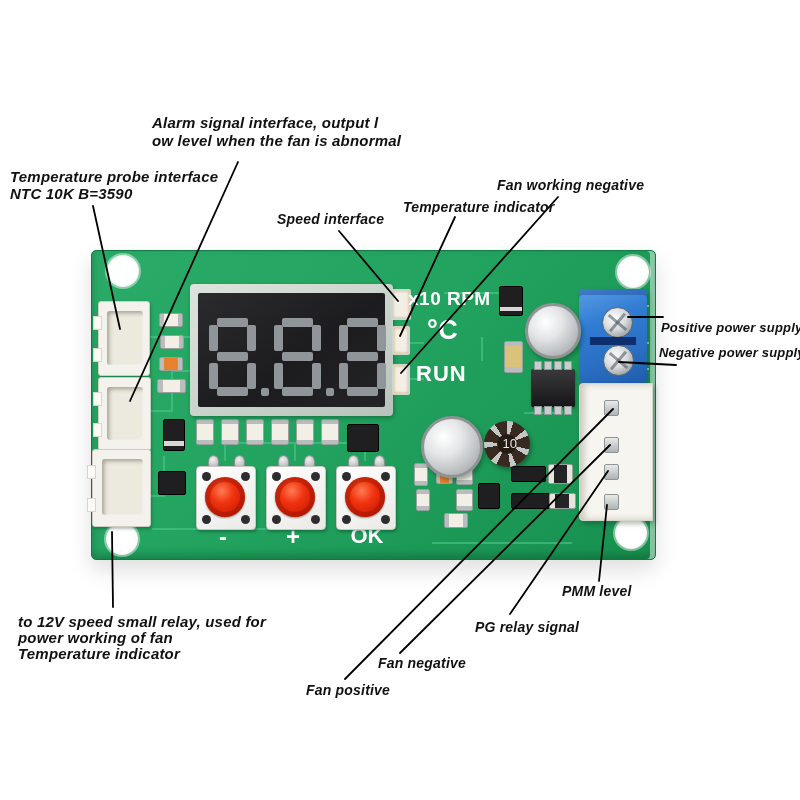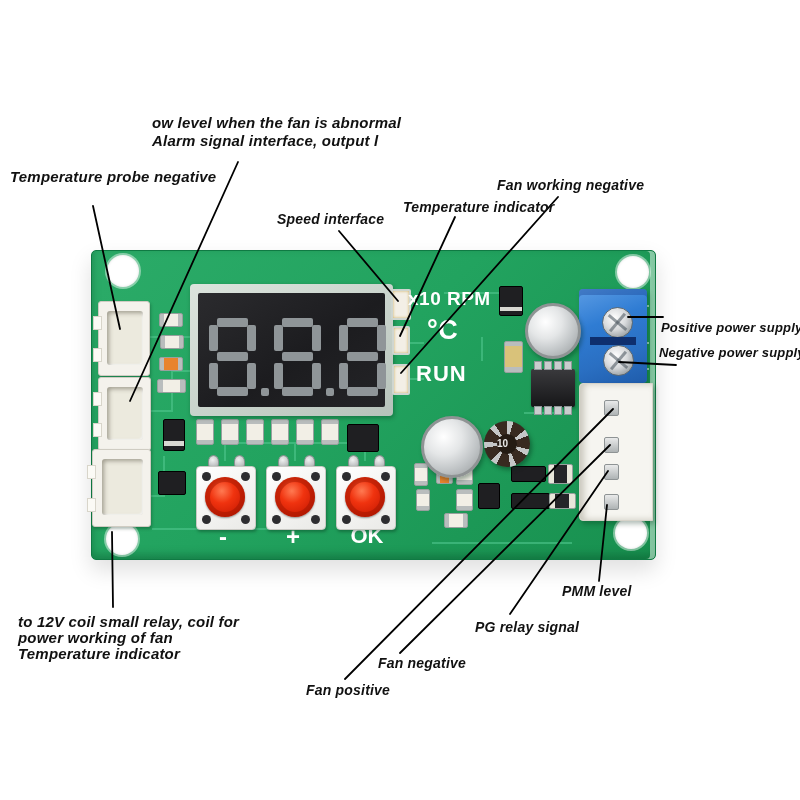--- a/index.html
+++ b/index.html
@@ -97,21 +97,21 @@
         border:1px solid #8e9394;border-radius:2px;}
 
   
   .ecap{position:absolute;border-radius:50%;z-index:5;border:3px solid #8f9394;
         background:radial-gradient(circle at 35% 32%,#ffffff 0%,#e4e6e7 35%,#bfc3c5 65%,#939899 100%);
         box-shadow:2px 3px 4px rgba(0,40,20,.35);}
   .toroid{position:absolute;width:46px;height:46px;border-radius:50%;z-index:5;
         background:repeating-conic-gradient(#c5c7c7 0deg 16deg,#382a20 16deg 52deg);
         box-shadow:2px 3px 4px rgba(0,40,20,.4);}
   .toroid .hole2{position:absolute;left:13px;top:13px;width:20px;height:20px;border-radius:50%;
-        background:#241b13;color:#e8e8e6;font-size:10px;font-weight:bold;text-align:left;line-height:20px;}
+        background:#241b13;color:#e8e8e6;font-size:13px;font-weight:normal;text-align:right;line-height:20px;}
   .soic{position:absolute;left:439px;top:118px;width:44px;height:38px;background:linear-gradient(#3a3a3d,#161618);
         border-radius:2px;z-index:5;box-shadow:1px 2px 3px rgba(0,40,20,.35);}
   .leg{position:absolute;width:6px;height:7px;background:#c9cdce;border:1px solid #90989a;}
 
   
   .c{position:absolute;border-radius:2px;z-index:3;}
   .smdw{background:linear-gradient(90deg,#b9bdbd 0 18%,#f2efe6 18% 82%,#b9bdbd 82%);border:1px solid #98a09e;}
   .smdwv{background:linear-gradient(#b9bdbd 0 18%,#f2efe6 18% 82%,#b9bdbd 82%);border:1px solid #98a09e;}
   .smdo{background:linear-gradient(90deg,#b9bdbd 0 18%,#e8832d 18% 82%,#b9bdbd 82%);border:1px solid #98a09e;}
   .smdb{background:#1f1f22;border:1px solid #000;}
@@ -314,34 +314,35 @@
       <line x1="619" y1="362" x2="676" y2="365"></line>
       <line x1="607" y1="505" x2="599" y2="581"></line>
       <line x1="608" y1="471" x2="510" y2="614"></line>
       <line x1="610" y1="445" x2="400" y2="653"></line>
       <line x1="613" y1="409" x2="345" y2="679"></line>
       <line x1="112" y1="532" x2="113" y2="607"></line>
     </g>
   </svg>
 
   <div class="label lbl-alarm">
+    <div>Alarm signal interface, output l</div>
     <div>ow level when the fan is abnormal</div>
-    <div>Alarm signal interface, output l</div>
   </div>
   <div class="label lbl-temp-probe">
-    <div>Temperature probe negative</div>
+    <div>Temperature probe interface</div>
+    <div>NTC 10K B=3590</div>
   </div>
   <div class="label sm lbl-speed">Speed interface</div>
   <div class="label sm lbl-temp-ind">Temperature indicator</div>
   <div class="label sm lbl-fan-working">Fan working negative</div>
   <div class="label xs lbl-pos-power">Positive power supply</div>
   <div class="label xs lbl-neg-power">Negative power supply</div>
   <div class="label sm lbl-pmm">PMM level</div>
   <div class="label sm lbl-pg">PG relay signal</div>
   <div class="label sm lbl-fan-neg">Fan negative</div>
   <div class="label sm lbl-fan-pos">Fan positive</div>
   <div class="label lbl-relay">
-    <div>to 12V coil small relay, coil for</div>
+    <div>to 12V speed small relay, used for</div>
     <div>power working of fan</div>
     <div>Temperature indicator</div>
   </div>
 
 </div>
 
 </body></html>

